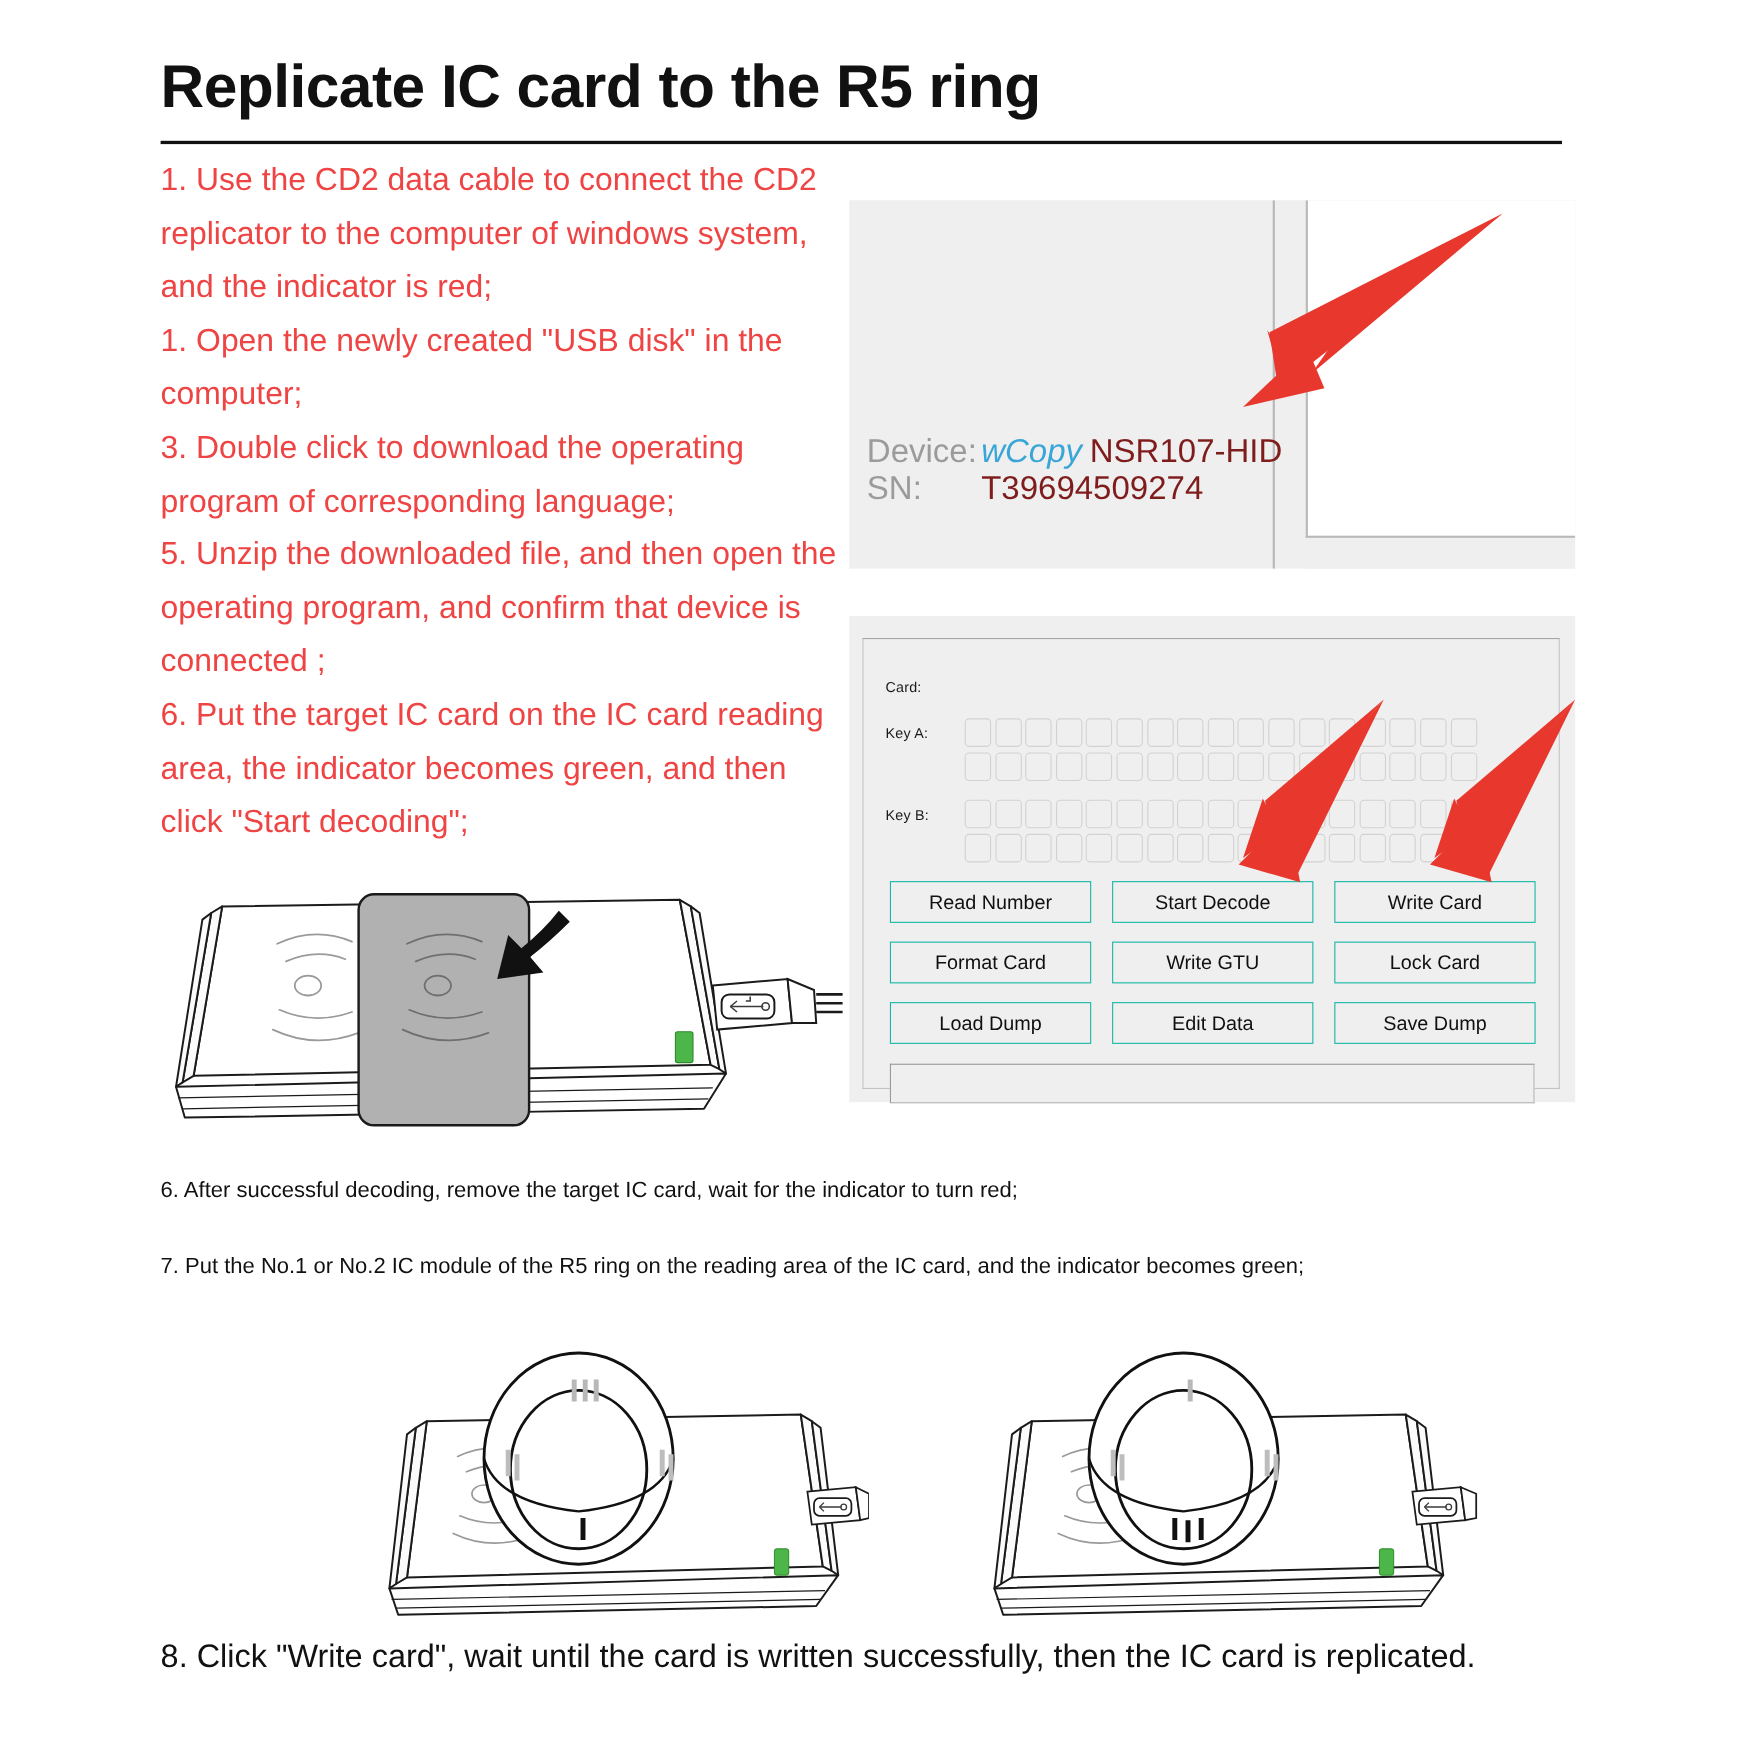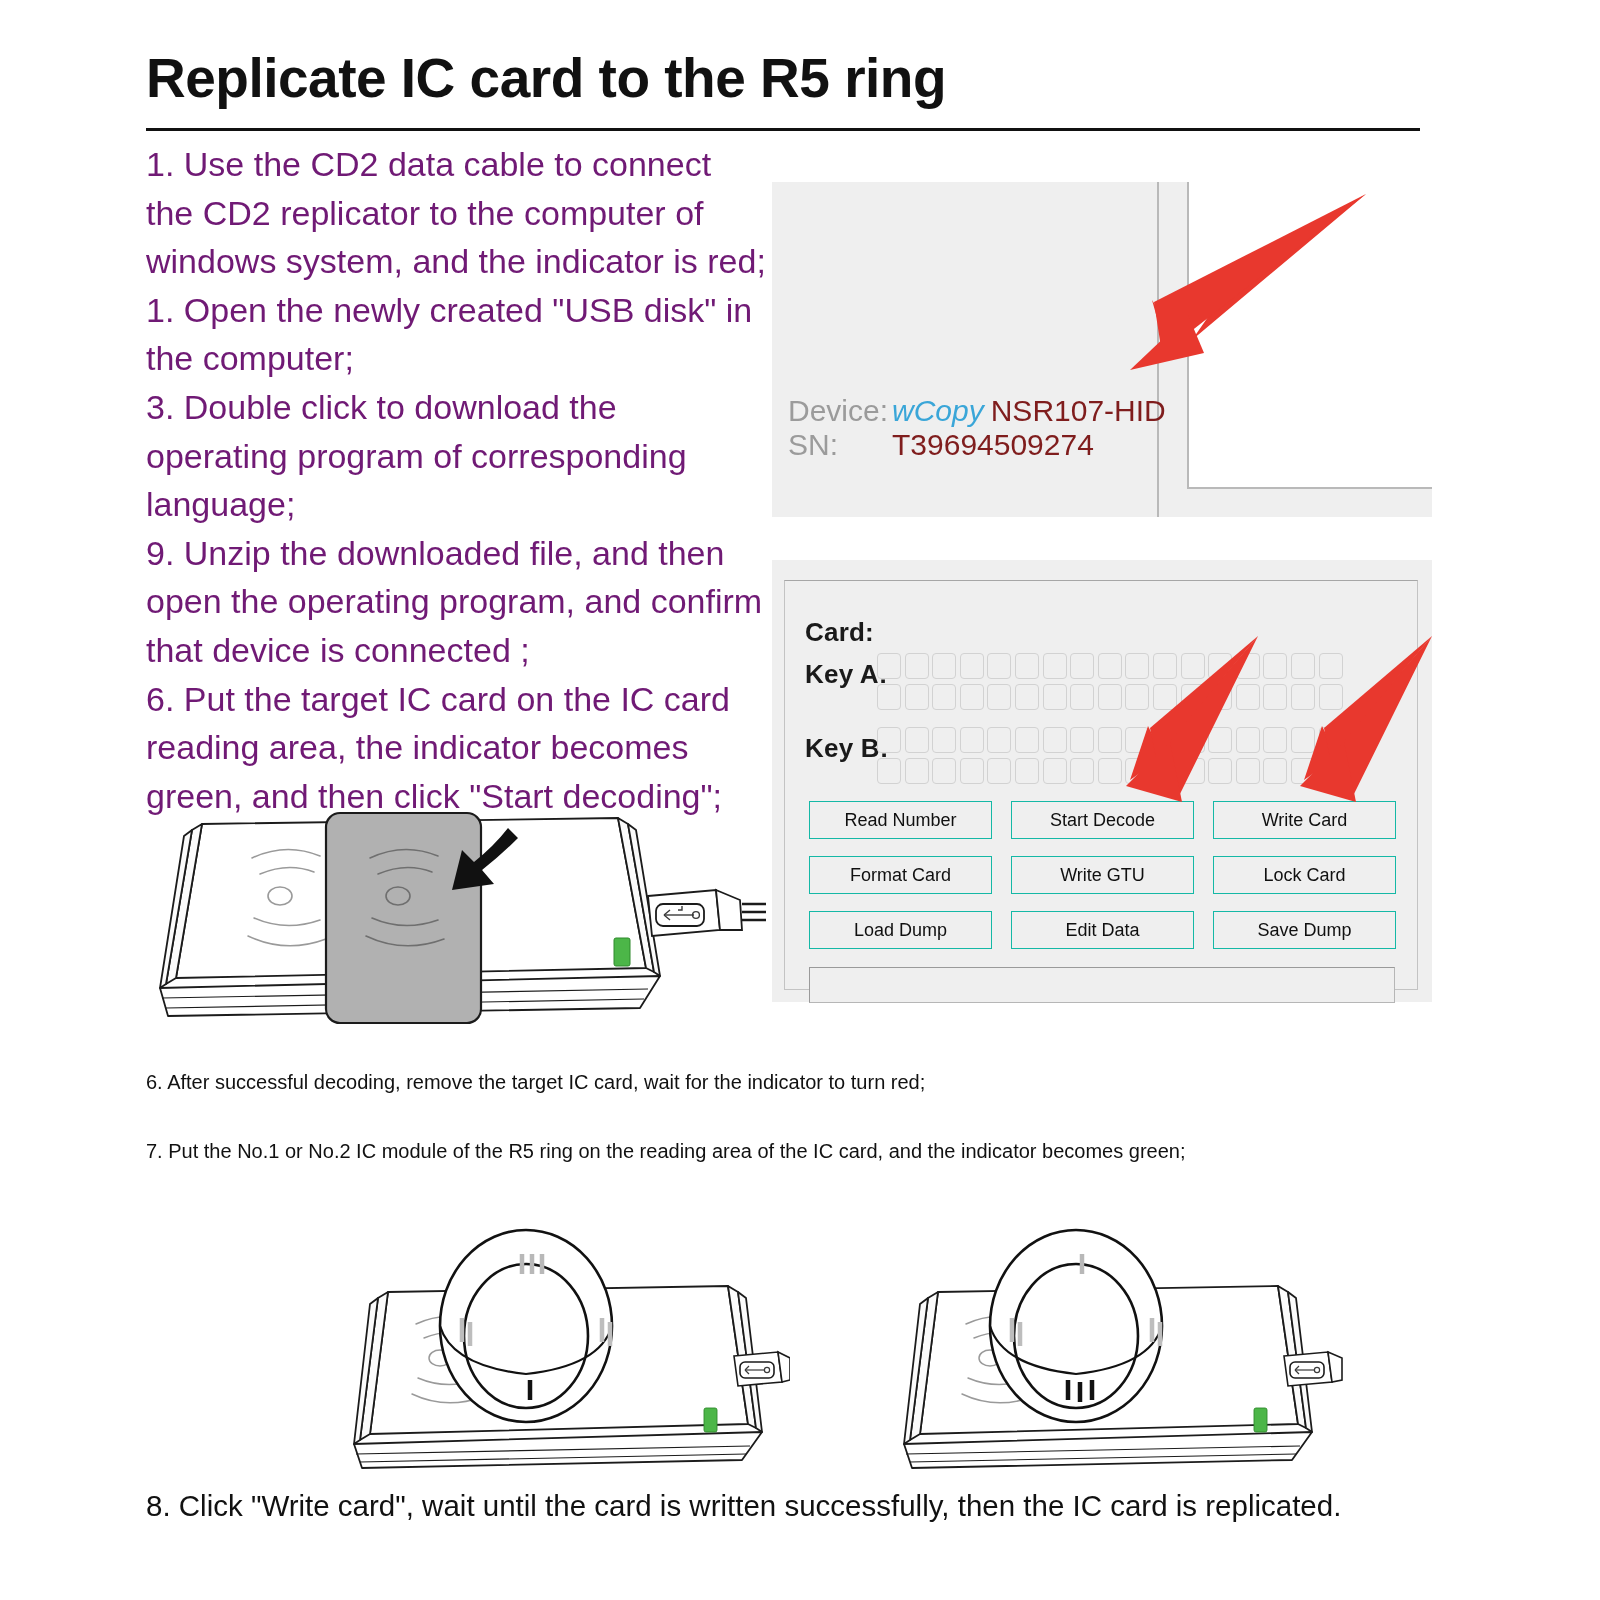--- a/index.html
+++ b/index.html
@@ -29,23 +29,23 @@
     left: 146px; top: 128px;
     width: 1274px; height: 0;
     border-top: 3px solid #111;
   }
 
   
   #steps-left {
     position: absolute;
     left: 146px; top: 140px;
     width: 620px;
-    font-size: 34px;
+    font-size: 29px;
     line-height: 48.6px;
-    color: #701a75;
+    color: #ef4444;
   }
   #steps-left .step { margin: 0; }
 
   
   #steps-mid {
     position: absolute;
     left: 146px; top: 1038px;
     width: 1290px;
     font-size: 20px;
     line-height: 48.6px;
@@ -110,24 +110,23 @@
     position: absolute;
     left: 12px; top: 20px;
     width: 634px; height: 410px;
     border: 1px solid #c3c3c3;
     border-top-color: #a6a6a6;
     box-sizing: border-box;
     background: #efefef;
   }
   .field-label {
     position: absolute;
-    font-size: 26px;
+    font-size: 13px;
     color: #1a1a1a;
     letter-spacing: 0.2px;
-    font-weight: bold;
   }
   #lbl-card { left: 20px; top: 36px; }
   #lbl-keya { left: 20px; top: 78px; }
   #lbl-keyb { left: 20px; top: 152px; }
 
   .box-row {
     position: absolute;
     left: 92px;
     display: flex;
     gap: 3.6px;
@@ -193,21 +192,21 @@
 </head>
 <body>
 
 <div id="title">Replicate IC card to the R5 ring</div>
 <div id="title-rule"></div>
 
 <div id="steps-left">
   <p class="step">1. Use the CD2 data cable to connect the CD2 replicator to the computer of windows system, and the indicator is red;</p>
   <p class="step">1. Open the newly created "USB disk" in the computer;</p>
   <p class="step">3. Double click to download the operating program of corresponding language;</p>
-  <p class="step">9. Unzip the downloaded file, and then open the operating program, and confirm that device is connected ;</p>
+  <p class="step">5. Unzip the downloaded file, and then open the operating program, and confirm that device is connected ;</p>
   <p class="step">6. Put the target IC card on the IC card reading area, the indicator becomes green, and then click "Start decoding";</p>
 </div>
 
 <div id="device-panel">
   <div class="winedge-a"></div>
   <div class="winedge-b"></div>
   <div class="winedge-c"></div>
 
   <div id="device-info">
     <div class="row">

